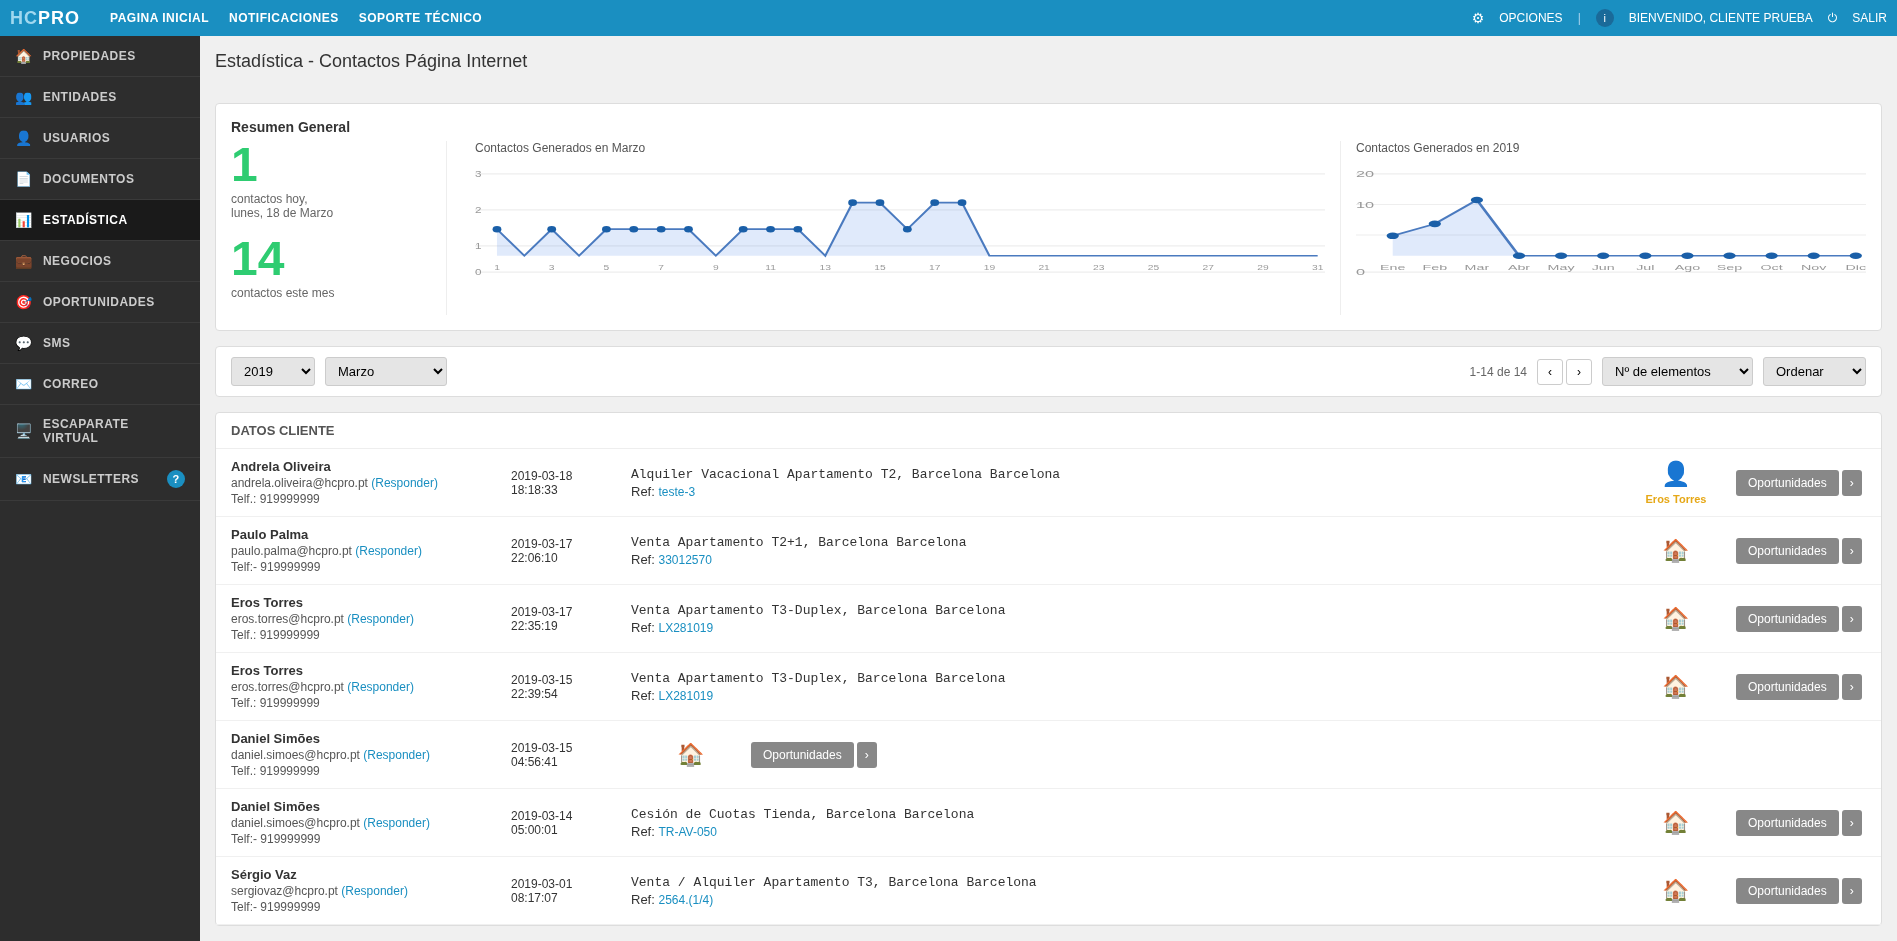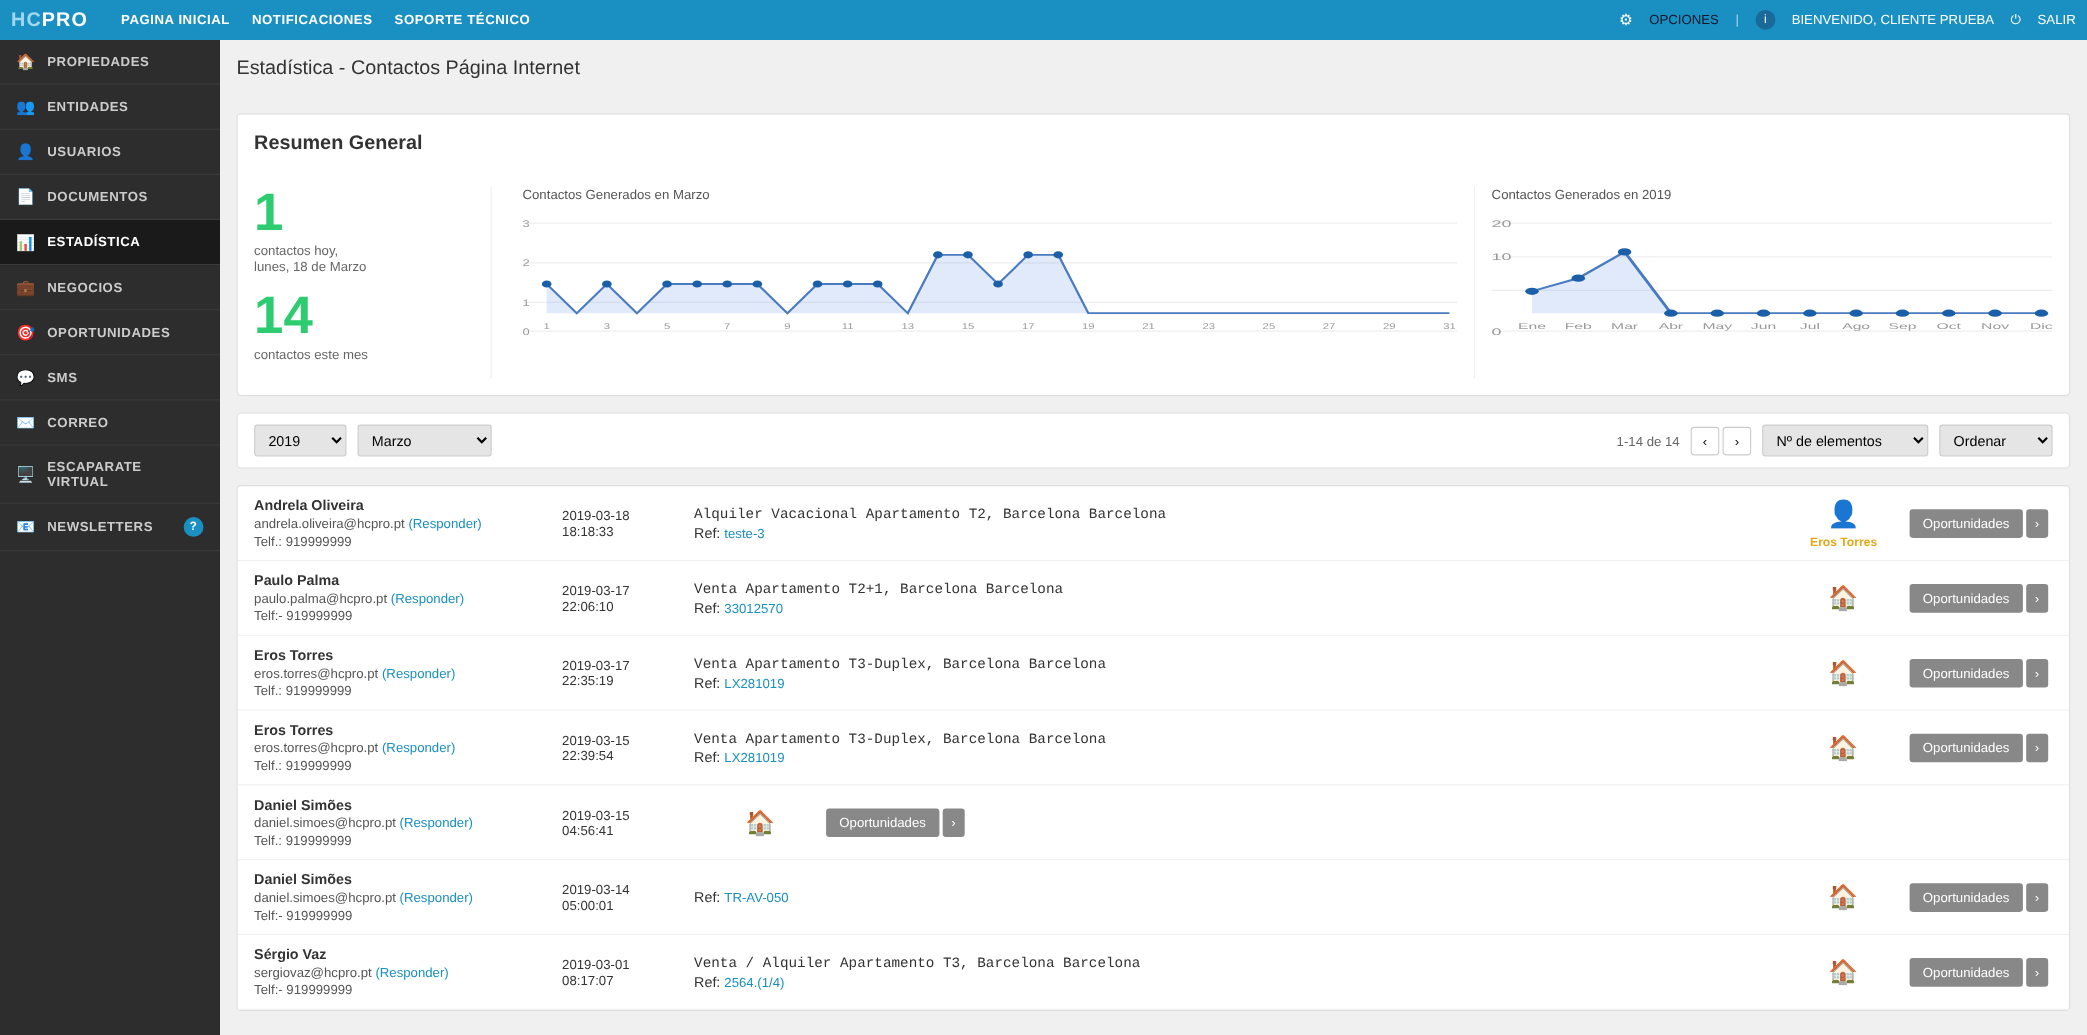--- a/index.html
+++ b/index.html
@@ -94,23 +94,23 @@
 
     
     .stats-card {
       background: white;
       border: 1px solid #ddd;
       border-radius: 4px;
       padding: 15px;
       margin-bottom: 15px;
     }
     .stats-card-title {
-      font-size: 18px;
+      font-size: 14px;
       font-weight: bold;
-      margin-bottom: 30px;
+      margin-bottom: 6px;
       color: #333;
     }
     .stats-row {
       display: flex;
       gap: 15px;
     }
     .stats-numbers {
       width: 200px;
       flex-shrink: 0;
     }
@@ -231,21 +231,21 @@
   <div class="logo">
     <span>HC</span>PRO
   </div>
   <div class="nav-links">
     <a href="#">PAGINA INICIAL</a>
     <a href="#">NOTIFICACIONES</a>
     <a href="#">SOPORTE TÉCNICO</a>
   </div>
   <div class="nav-right">
     <span class="gear-icon">⚙</span>
-    <a href="#" style="color:#0f172a;text-decoration:none;">OPCIONES</a>
+    <a href="#" style="color:#ffffff;text-decoration:none;">OPCIONES</a>
     <span style="color:#aad4ee;">|</span>
     <span style="background:#1a6a99;border-radius:50%;width:18px;height:18px;display:inline-flex;align-items:center;justify-content:center;font-size:11px;">i</span>
     <span>BIENVENIDO, CLIENTE PRUEBA</span>
     <span>⏻</span>
     <a href="#" style="color:white;text-decoration:none;">SALIR</a>
   </div>
 </nav>
 
 <aside class="sidebar">
   <div class="sidebar-item">
@@ -442,20 +442,21 @@
       <option>50</option>
     </select>
     <select>
       <option>Ordenar</option>
       <option>Fecha</option>
       <option>Cliente</option>
     </select>
   </div>
 
   <div class="data-card">
+    <div class="data-table-header">DATOS CLIENTE</div>
 
     <div class="data-row">
       <div class="col-client">
         <div class="client-name">Andrela Oliveira</div>
         <div class="client-email">
           <span>andrela.oliveira@hcpro.pt</span> <a href="#">(Responder)</a>
         </div>
         <div class="client-phone">Telf.: 919999999</div>
       </div>
       <div class="col-date">
@@ -588,20 +589,21 @@
         <div class="client-email">
           <span>daniel.simoes@hcpro.pt</span> <a href="#">(Responder)</a>
         </div>
         <div class="client-phone">Telf:- 919999999</div>
       </div>
       <div class="col-date">
         <div class="date-time">2019-03-14</div>
         <div class="date-time">05:00:01</div>
       </div>
       <div class="col-property">
+        <div class="property-type">Cesión de Cuotas Tienda, Barcelona Barcelona</div>
         <div class="property-ref">Ref: <a href="#">TR-AV-050</a></div>
       </div>
       <div class="col-agent">
         <div class="house-icon">🏠</div>
       </div>
       <div class="col-actions">
         <div class="action-group">
           <button class="oportunidades-btn">Oportunidades</button>
           <button class="arrow-btn">›</button>
         </div>

